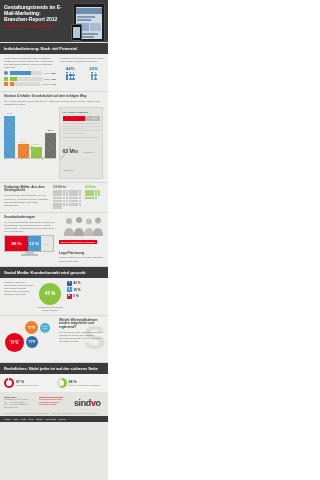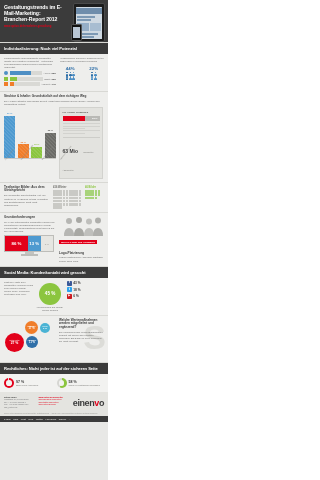--- a/index.html
+++ b/index.html
@@ -535,21 +535,21 @@
       <div class="ft">Fax: +49 (0)30 768078-499</div>
       <div class="ft">info@optivo.de</div>
     </div>
     <div class="c">
       <div class="ft red" style="font-weight:bold">www.optivo.de/newsletter</div>
       <div class="ft red">www.facebook.com/optivo</div>
       <div class="ft red">www.twitter.com/optivo</div>
       <div class="ft red">www.optivo.de/blog</div>
     </div>
     <div class="c" style="flex:0 0 30px;display:flex;align-items:flex-end">
-      <span class="logo"><span>einen</span><u>v</u><span>o</span></span>
+      <span class="logo"><span>sind</span><u>v</u><span>o</span></span>
     </div>
   </div>
   <div class="srcline">Quelle: optivo Branchen-Report Newsletter-Gestaltung 2012 – Analyse von 1.015 Newslettern deutscher deutscher Branchen</div>
 
   <div class="barstrip">
     <span>E-Mail</span>
     <span>SMS</span>
     <span>Print</span>
     <span>RSS</span>
     <span>Twitter</span>

